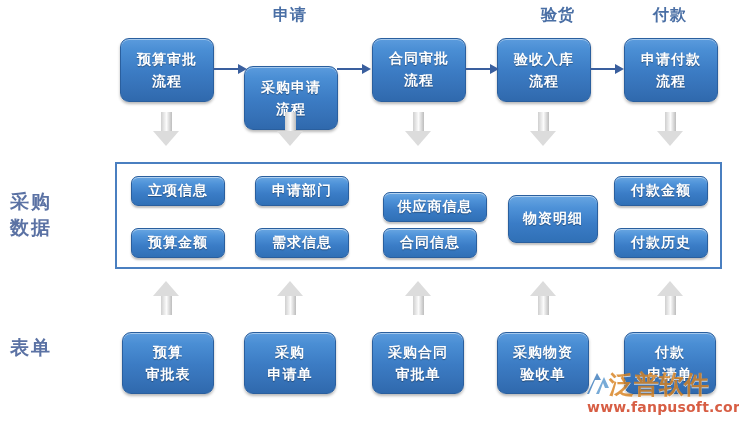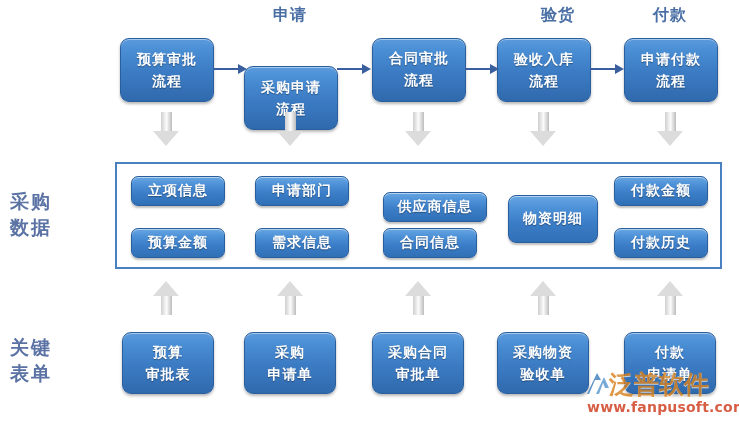--- a/index.html
+++ b/index.html
@@ -212,21 +212,20 @@
   <div class="col-caption" style="left:244px;">申请</div>
   <div class="col-caption" style="left:372px;margin-top:46px;">合同</div>
   <div class="col-caption" style="left:483px;text-align:right;">验货</div>
   <div class="col-caption" style="left:624px;">付款</div>
 
   <div class="row-label" style="top:188px;">
     <span>采购</span>
     <span>数据</span>
   </div>
   <div class="row-label" style="top:334px;">
-    <span>关键</span>
     <span>表单</span>
   </div>
 
   <div class="bluebox" style="left:120px; top:38px; width:92px; height:62px;">
     <span class="ln">预算审批</span>
     <span class="ln">流程</span>
   </div>
   <div class="bluebox" style="left:244px; top:38px; width:92px; height:62px;margin-top:28px;">
     <span class="ln">采购申请</span>
     <span class="ln">流程</span>

